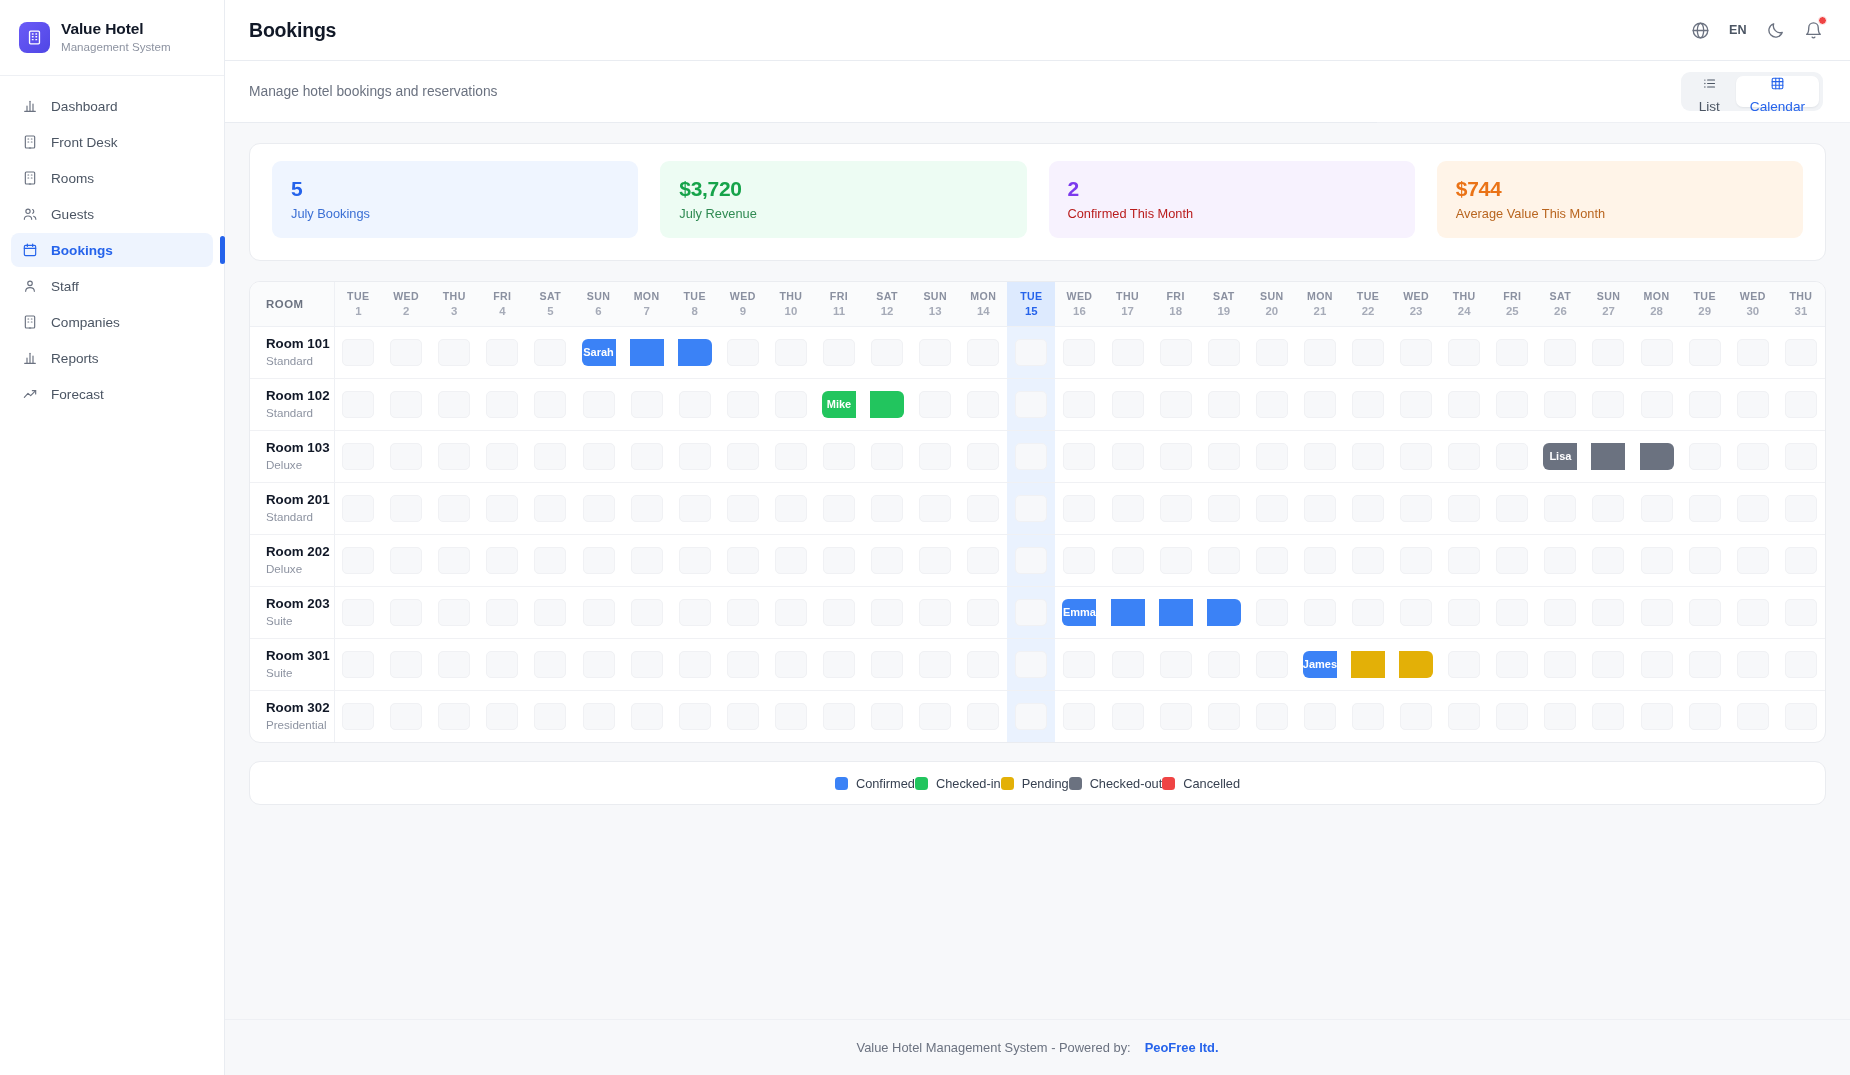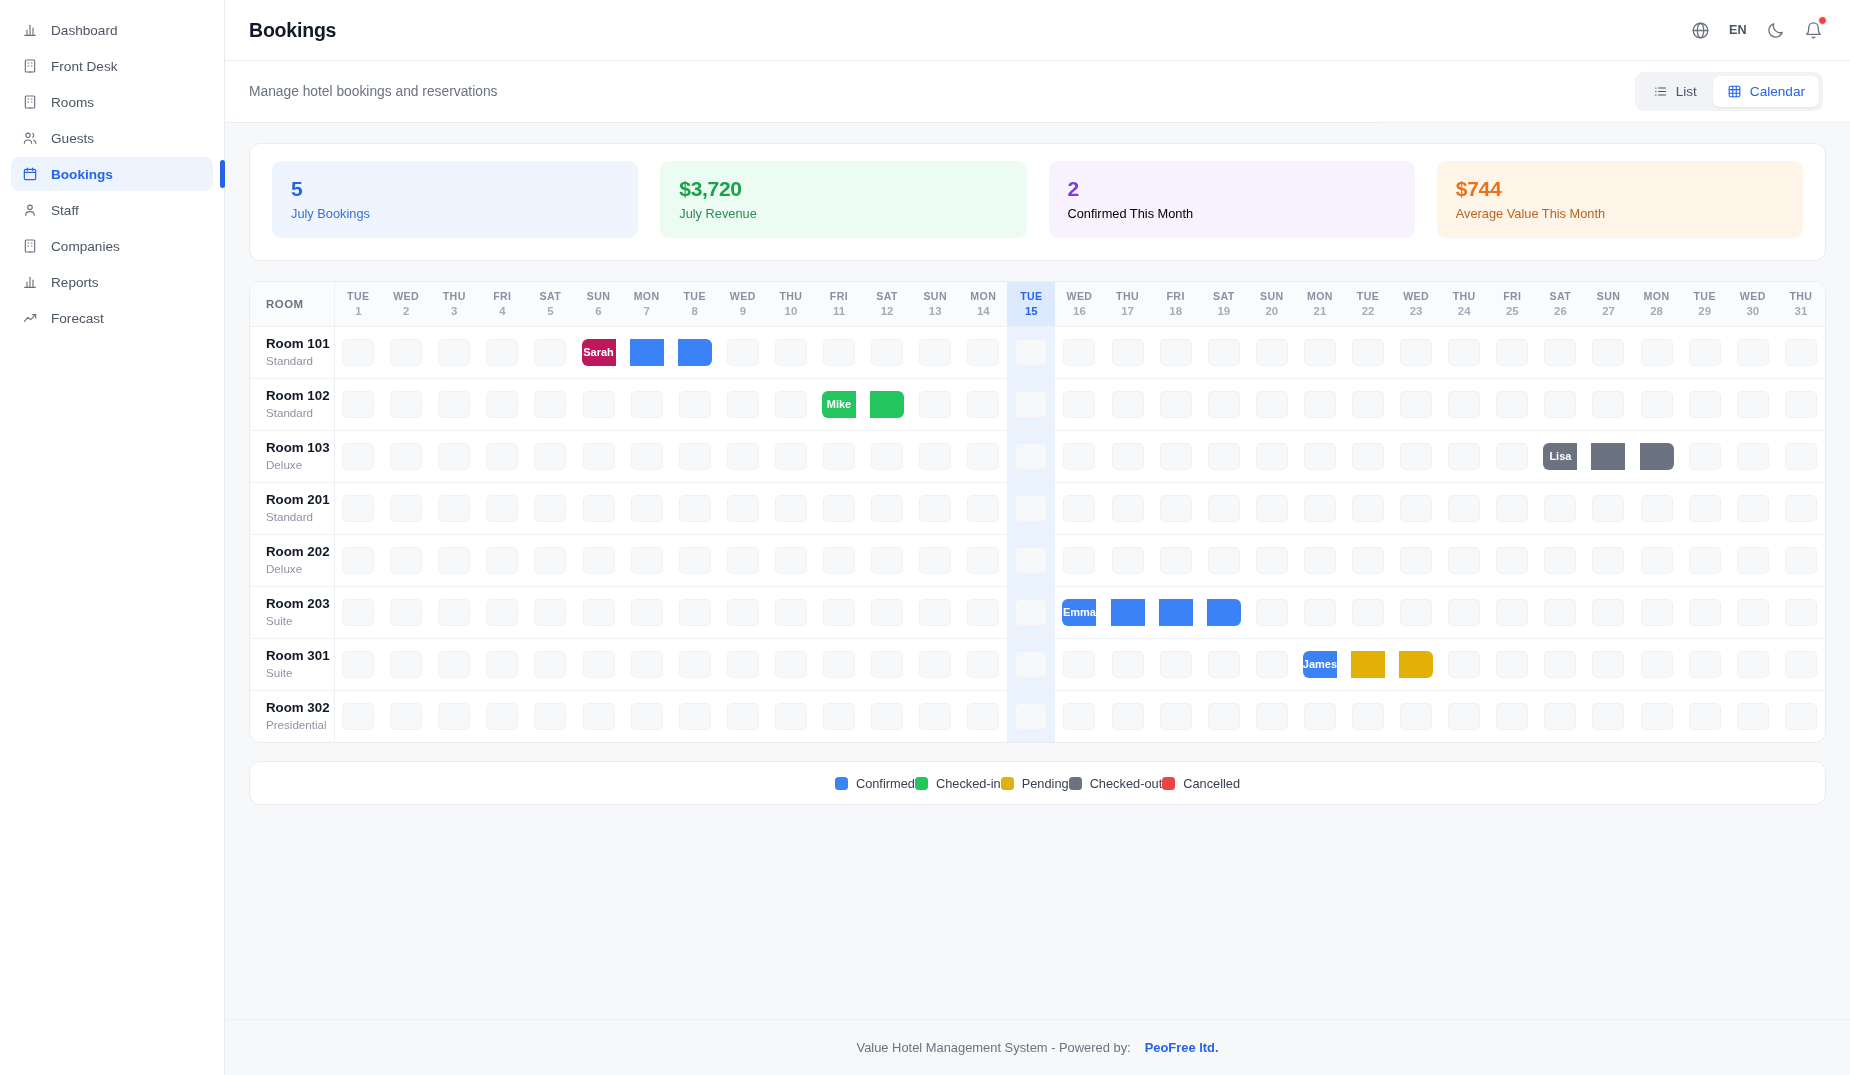--- a/index.html
+++ b/index.html
@@ -74,20 +74,21 @@
   .subtitle { font-size: 13.8px; color: #6b7280; }
   .viewtoggle {
     display: flex; align-items: center; background: #f1f3f6;
     border-radius: 9px; padding: 4px; gap: 2px;
   }
   .vt-btn {
     display: flex; align-items: center; gap: 8px; height: 31px;
     padding: 0 14px; border-radius: 7px; font-size: 13.6px;
     color: #4b5563; cursor: pointer; background: transparent; border: none;
     font-family: inherit;
+    flex-direction: column;
   }
   .vt-btn.active { background: #fff; color: #2563eb; font-weight: 500; box-shadow: 0 1px 2px rgba(16,24,40,.07); }
   .vt-ico { width: 15px; height: 15px; display: block; }
 
   .content { flex: 1; padding: 20px 24px 0 24px; overflow: hidden; }
 
   .card {
     background: #fff; border: 1px solid #eaecf0; border-radius: 11px;
   }
 
@@ -100,21 +101,21 @@
   }
   .navbtn svg { width: 15px; height: 15px; display: block; }
   .monthlabel { font-size: 17px; font-weight: 700; color: #111827; letter-spacing: -0.1px; }
 
   .stats { display: grid; grid-template-columns: repeat(4, 1fr); gap: 22px; }
   .stat { border-radius: 9px; padding: 16px 19px 17px 19px; }
   .stat-val { font-size: 21px; font-weight: 700; line-height: 1.15; letter-spacing: -0.3px; }
   .stat-lbl { font-size: 12.8px; margin-top: 5px; }
   .stat.blue   { background: #eff5ff; } .stat.blue .stat-val{color:#2563eb;}   .stat.blue .stat-lbl{color:#3b6fd4;}
   .stat.green  { background: #edfcf3; } .stat.green .stat-val{color:#16a34a;}  .stat.green .stat-lbl{color:#2f8a52;}
-  .stat.purple { background: #f7f2fe; } .stat.purple .stat-val{color:#7c3aed;} .stat.purple .stat-lbl{color:#000000;}
+  .stat.purple { background: #f7f2fe; } .stat.purple .stat-val{color:#7c3aed;} .stat.purple .stat-lbl{color:#b91c1c;}
   .stat.orange { background: #fff4e8; } .stat.orange .stat-val{color:#ea7317;} .stat.orange .stat-lbl{color:#b9651f;}
 
   
   .calcard { overflow: hidden; margin-bottom: 18px; }
   .calgrid { width: 100%; border-collapse: collapse; table-layout: fixed; }
   .calgrid th, .calgrid td { padding: 0; }
   .col-room { width: 84px; }
   .hdr-row th {
     background: #fafbfc; height: 44px; vertical-align: middle;
     border-bottom: 1px solid #eef0f4;
@@ -165,20 +166,37 @@
     font-size: 12.9px; color: #6b7280; border-top: 1px solid #eef0f4; background: #f7f8fa;
   }
   .footer a { color: #2563eb; font-weight: 700; text-decoration: none; margin-left: 14px; }
 </style>
 </head>
 <body>
 
 <div class="app">
 
   <aside class="sidebar">
+    <div class="brand">
+      <span class="brand-logo">
+        <svg viewBox="0 0 24 24" width="17" height="17" fill="none" stroke="#fff" stroke-width="1.9" stroke-linecap="round" stroke-linejoin="round">
+          <rect x="5" y="3" width="14" height="18" rx="1.5"></rect>
+          <line x1="9" y1="7" x2="10" y2="7"></line>
+            <line x1="14" y1="7" x2="15" y2="7"></line>
+          <line x1="9" y1="11" x2="10" y2="11"></line>
+            <line x1="14" y1="11" x2="15" y2="11"></line>
+          <line x1="9" y1="15" x2="10" y2="15"></line>
+            <line x1="14" y1="15" x2="15" y2="15"></line>
+        </svg>
+      </span>
+      <span class="brand-text">
+        <span class="brand-title">Value Hotel</span>
+        <span class="brand-sub">Management System</span>
+      </span>
+    </div>
     <nav class="nav" id="nav">
         <div class="nav-item">
           <span class="nav-ico"><svg viewBox="0 0 24 24" fill="none" stroke="currentColor" stroke-width="1.75" stroke-linecap="round" stroke-linejoin="round">
               <line x1="4" y1="20" x2="20" y2="20"></line>
               <line x1="7.5" y1="20" x2="7.5" y2="12"></line>
               <line x1="12" y1="20" x2="12" y2="5"></line>
               <line x1="16.5" y1="20" x2="16.5" y2="9"></line>
             </svg></span>
           <span>Dashboard</span>
         </div>
@@ -519,21 +537,21 @@
                 <td class="daycell">
                   <div class="slot"></div>
                 </td>
                 <td class="daycell">
                   <div class="slot"></div>
                 </td>
                 <td class="daycell">
                   <div class="slot"></div>
                 </td>
                 <td class="daycell">
-                  <div class="bk start" style="background:#be185d">
+                  <div class="bk start" style="background:#3b82f6">
                     <span>Sarah</span>
                   </div>
                 </td>
                 <td class="daycell">
                   <div class="bk mid" style="background:#3b82f6">
                     <span></span>
                   </div>
                 </td>
                 <td class="daycell">
                   <div class="bk end" style="background:#3b82f6">

